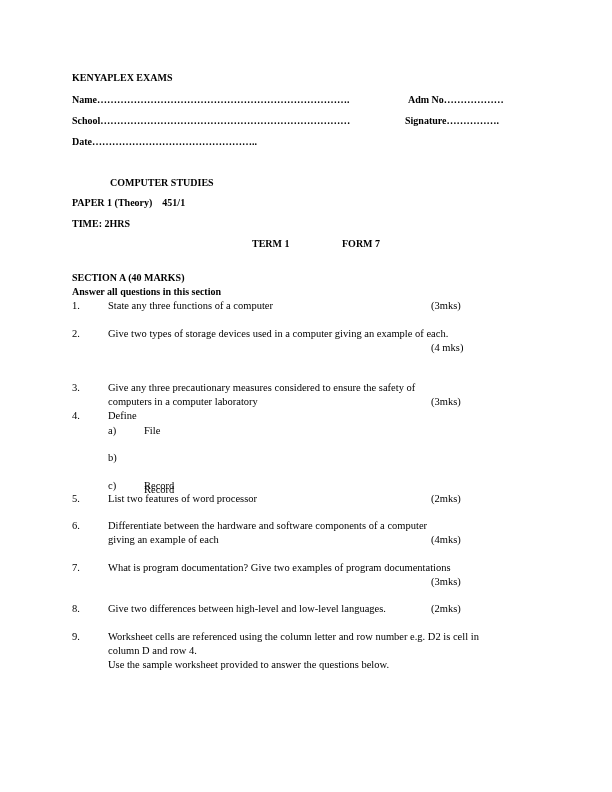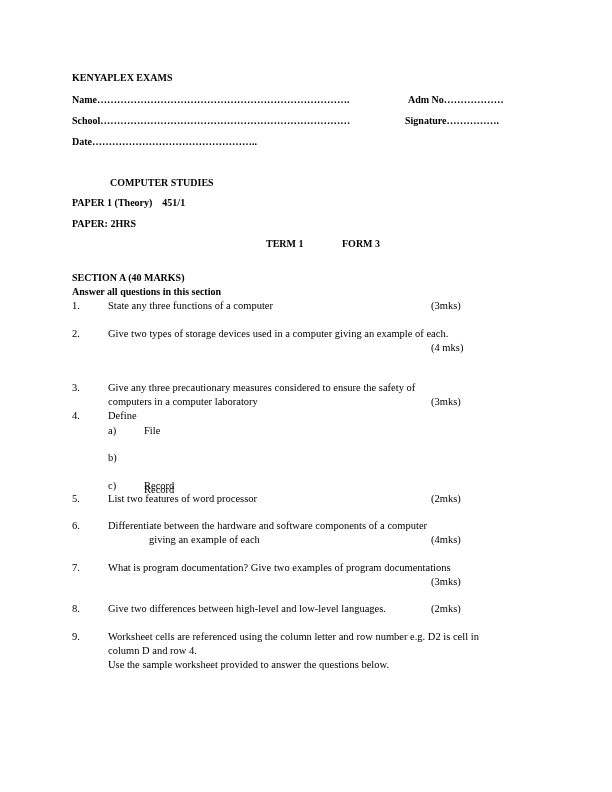--- a/index.html
+++ b/index.html
@@ -32,23 +32,23 @@
 <div class="abs hdr" style="left:72px; top:94px;">Name………………………………………………………………….</div>
 <div class="abs hdr" style="left:408px; top:94px;">Adm No………………</div>
 
 <div class="abs hdr" style="left:72px; top:115px;">School…………………………………………………………………</div>
 <div class="abs hdr" style="left:405px; top:115px;">Signature…………….</div>
 
 <div class="abs hdr" style="left:72px; top:136px;">Date…………………………………………..</div>
 
 <div class="abs hdr" style="left:72px; top:177px;margin-left:38px;">COMPUTER STUDIES</div>
 <div class="abs hdr" style="left:72px; top:197px; white-space:pre;">PAPER 1 (Theory)    451/1</div>
-<div class="abs hdr" style="left:72px; top:218px;">PAPER: 2HRS</div>
-<div class="abs hdr" style="left:252px; top:238px;margin-left:14px;">TERM 1</div>
-<div class="abs hdr" style="left:342px; top:238px;">FORM 3</div>
+<div class="abs hdr" style="left:72px; top:218px;">TIME: 2HRS</div>
+<div class="abs hdr" style="left:252px; top:238px;">TERM 1</div>
+<div class="abs hdr" style="left:342px; top:238px;">FORM 7</div>
 
 <div class="abs hdr" style="left:72px; top:272px;">SECTION A (40 MARKS)</div>
 <div class="abs hdr" style="left:72px; top:286px;text-align:right;">Answer all questions in this section</div>
 
 <div>
   <div class="abs q num" style="top:300px;">1.</div>
   <div class="abs q txt" style="top:300px;">State any three functions of a computer</div>
   <div class="abs q" style="left:431px; top:300px;">(3mks)</div>
 </div>
 
@@ -81,21 +81,21 @@
 
 <div>
   <div class="abs q num" style="top:493px;">5.</div>
   <div class="abs q txt" style="top:493px;">List two features of word processor</div>
   <div class="abs q" style="left:431px; top:493px;">(2mks)</div>
 </div>
 
 <div>
   <div class="abs q num" style="top:520px;">6.</div>
   <div class="abs q txt" style="top:520px;">Differentiate between the hardware and software components of a computer</div>
-  <div class="abs q txt" style="top:534px;margin-left:41px;">giving an example of each</div>
+  <div class="abs q txt" style="top:534px;">giving an example of each</div>
   <div class="abs q" style="left:431px; top:534px;">(4mks)</div>
 </div>
 
 <div>
   <div class="abs q num" style="top:562px;">7.</div>
   <div class="abs q txt" style="top:562px;text-align:right;">What is program documentation? Give two examples of program documentations</div>
   <div class="abs q" style="left:431px; top:576px;">(3mks)</div>
 </div>
 
 <div>

